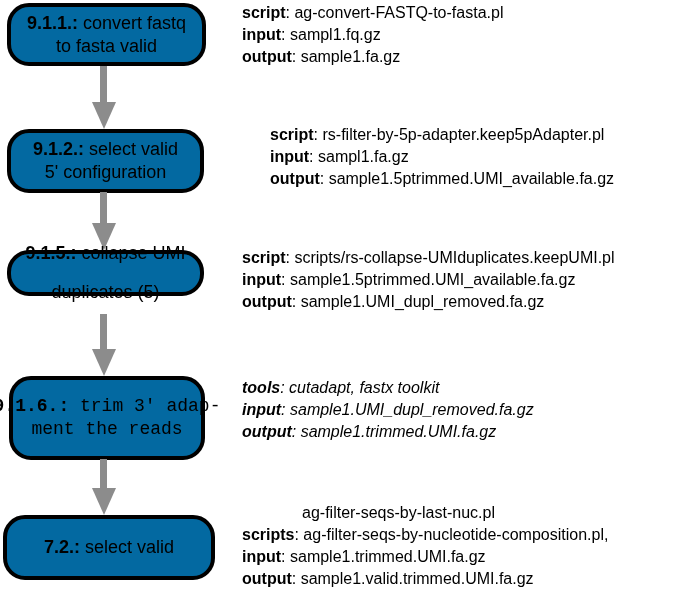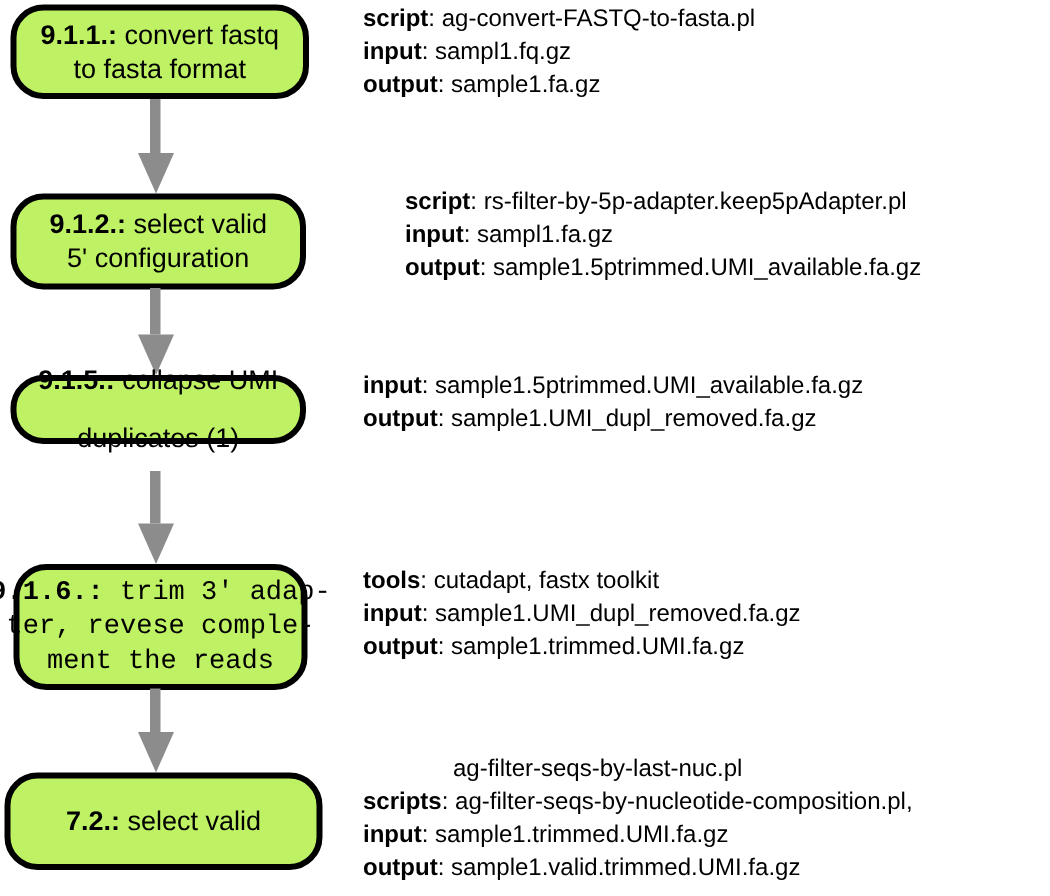--- a/index.html
+++ b/index.html
@@ -10,21 +10,21 @@
     background: #ffffff;
     overflow: hidden;
     font-family: "Liberation Sans", sans-serif;
     color: #000000;
   }
 
   
   .node {
     position: absolute;
     box-sizing: border-box;
-    background: #bef264;
+    background: #0369a1;
     border: 4.5px solid #000000;
     border-radius: 22px;
     display: flex;
     flex-direction: column;
     justify-content: center;
     align-items: center;
     text-align: center;
     font-size: 18px;
     line-height: 23px;
   }
@@ -64,31 +64,31 @@
     left: 242px;
     font-size: 16px;
     line-height: 22px;
   }
   .dline { white-space: pre; }
   .dline b { font-weight: bold; }
   .cont { padding-left: 60px; }
   .d1 { top: 2px; }
   .d2 { top: 124px; margin-left: 28px; }
   .d3 { top: 247px; }
-  .d4 { top: 377px; }
+  .d4 { top: 377px; font-style: italic; }
   .d5 { top: 502px; }
 </style>
 </head>
 <body>
 
 <div id="canvas">
 
   <div class="node n1">
     <div class="nline"><b>9.1.1.:</b><span> convert fastq</span></div>
-    <div class="nline">to fasta format</div>
+    <div class="nline">to fasta valid</div>
   </div>
   <div class="details d1">
     <div class="dline"><b>script</b><span>: </span><span>ag-convert-FASTQ-to-fasta.pl</span></div>
     <div class="dline"><b>input</b><span>: </span><span>sampl1.fq.gz</span></div>
     <div class="dline"><b>output</b><span>: </span><span>sample1.fa.gz</span></div>
   </div>
   <div class="arrow a1">
     <div class="arrow-stem"></div>
     <div class="arrow-head"></div>
   </div>
@@ -102,34 +102,34 @@
     <div class="dline"><b>input</b><span>: </span><span>sampl1.fa.gz</span></div>
     <div class="dline"><b>output</b><span>: </span><span>sample1.5ptrimmed.UMI_available.fa.gz</span></div>
   </div>
   <div class="arrow a2">
     <div class="arrow-stem"></div>
     <div class="arrow-head"></div>
   </div>
 
   <div class="node n3">
     <div class="nline"><b>9.1.5.:</b><span> collapse UMI</span></div>
-    <div class="nline">duplicates (1)</div>
+    <div class="nline">duplicates (5)</div>
   </div>
   <div class="details d3">
+    <div class="dline"><b>script</b><span>: </span><span>scripts/rs-collapse-UMIduplicates.keepUMI.pl</span></div>
     <div class="dline"><b>input</b><span>: </span><span>sample1.5ptrimmed.UMI_available.fa.gz</span></div>
     <div class="dline"><b>output</b><span>: </span><span>sample1.UMI_dupl_removed.fa.gz</span></div>
   </div>
   <div class="arrow a3">
     <div class="arrow-stem"></div>
     <div class="arrow-head"></div>
   </div>
 
   <div class="node n4">
     <div class="nline"><b>9.1.6.:</b><span> trim 3' adap-</span></div>
-    <div class="nline">ter, revese comple-</div>
     <div class="nline">ment the reads</div>
   </div>
   <div class="details d4">
     <div class="dline"><b>tools</b><span>: </span><span>cutadapt, fastx toolkit</span></div>
     <div class="dline"><b>input</b><span>: </span><span>sample1.UMI_dupl_removed.fa.gz</span></div>
     <div class="dline"><b>output</b><span>: </span><span>sample1.trimmed.UMI.fa.gz</span></div>
   </div>
   <div class="arrow a4">
     <div class="arrow-stem"></div>
     <div class="arrow-head"></div>

